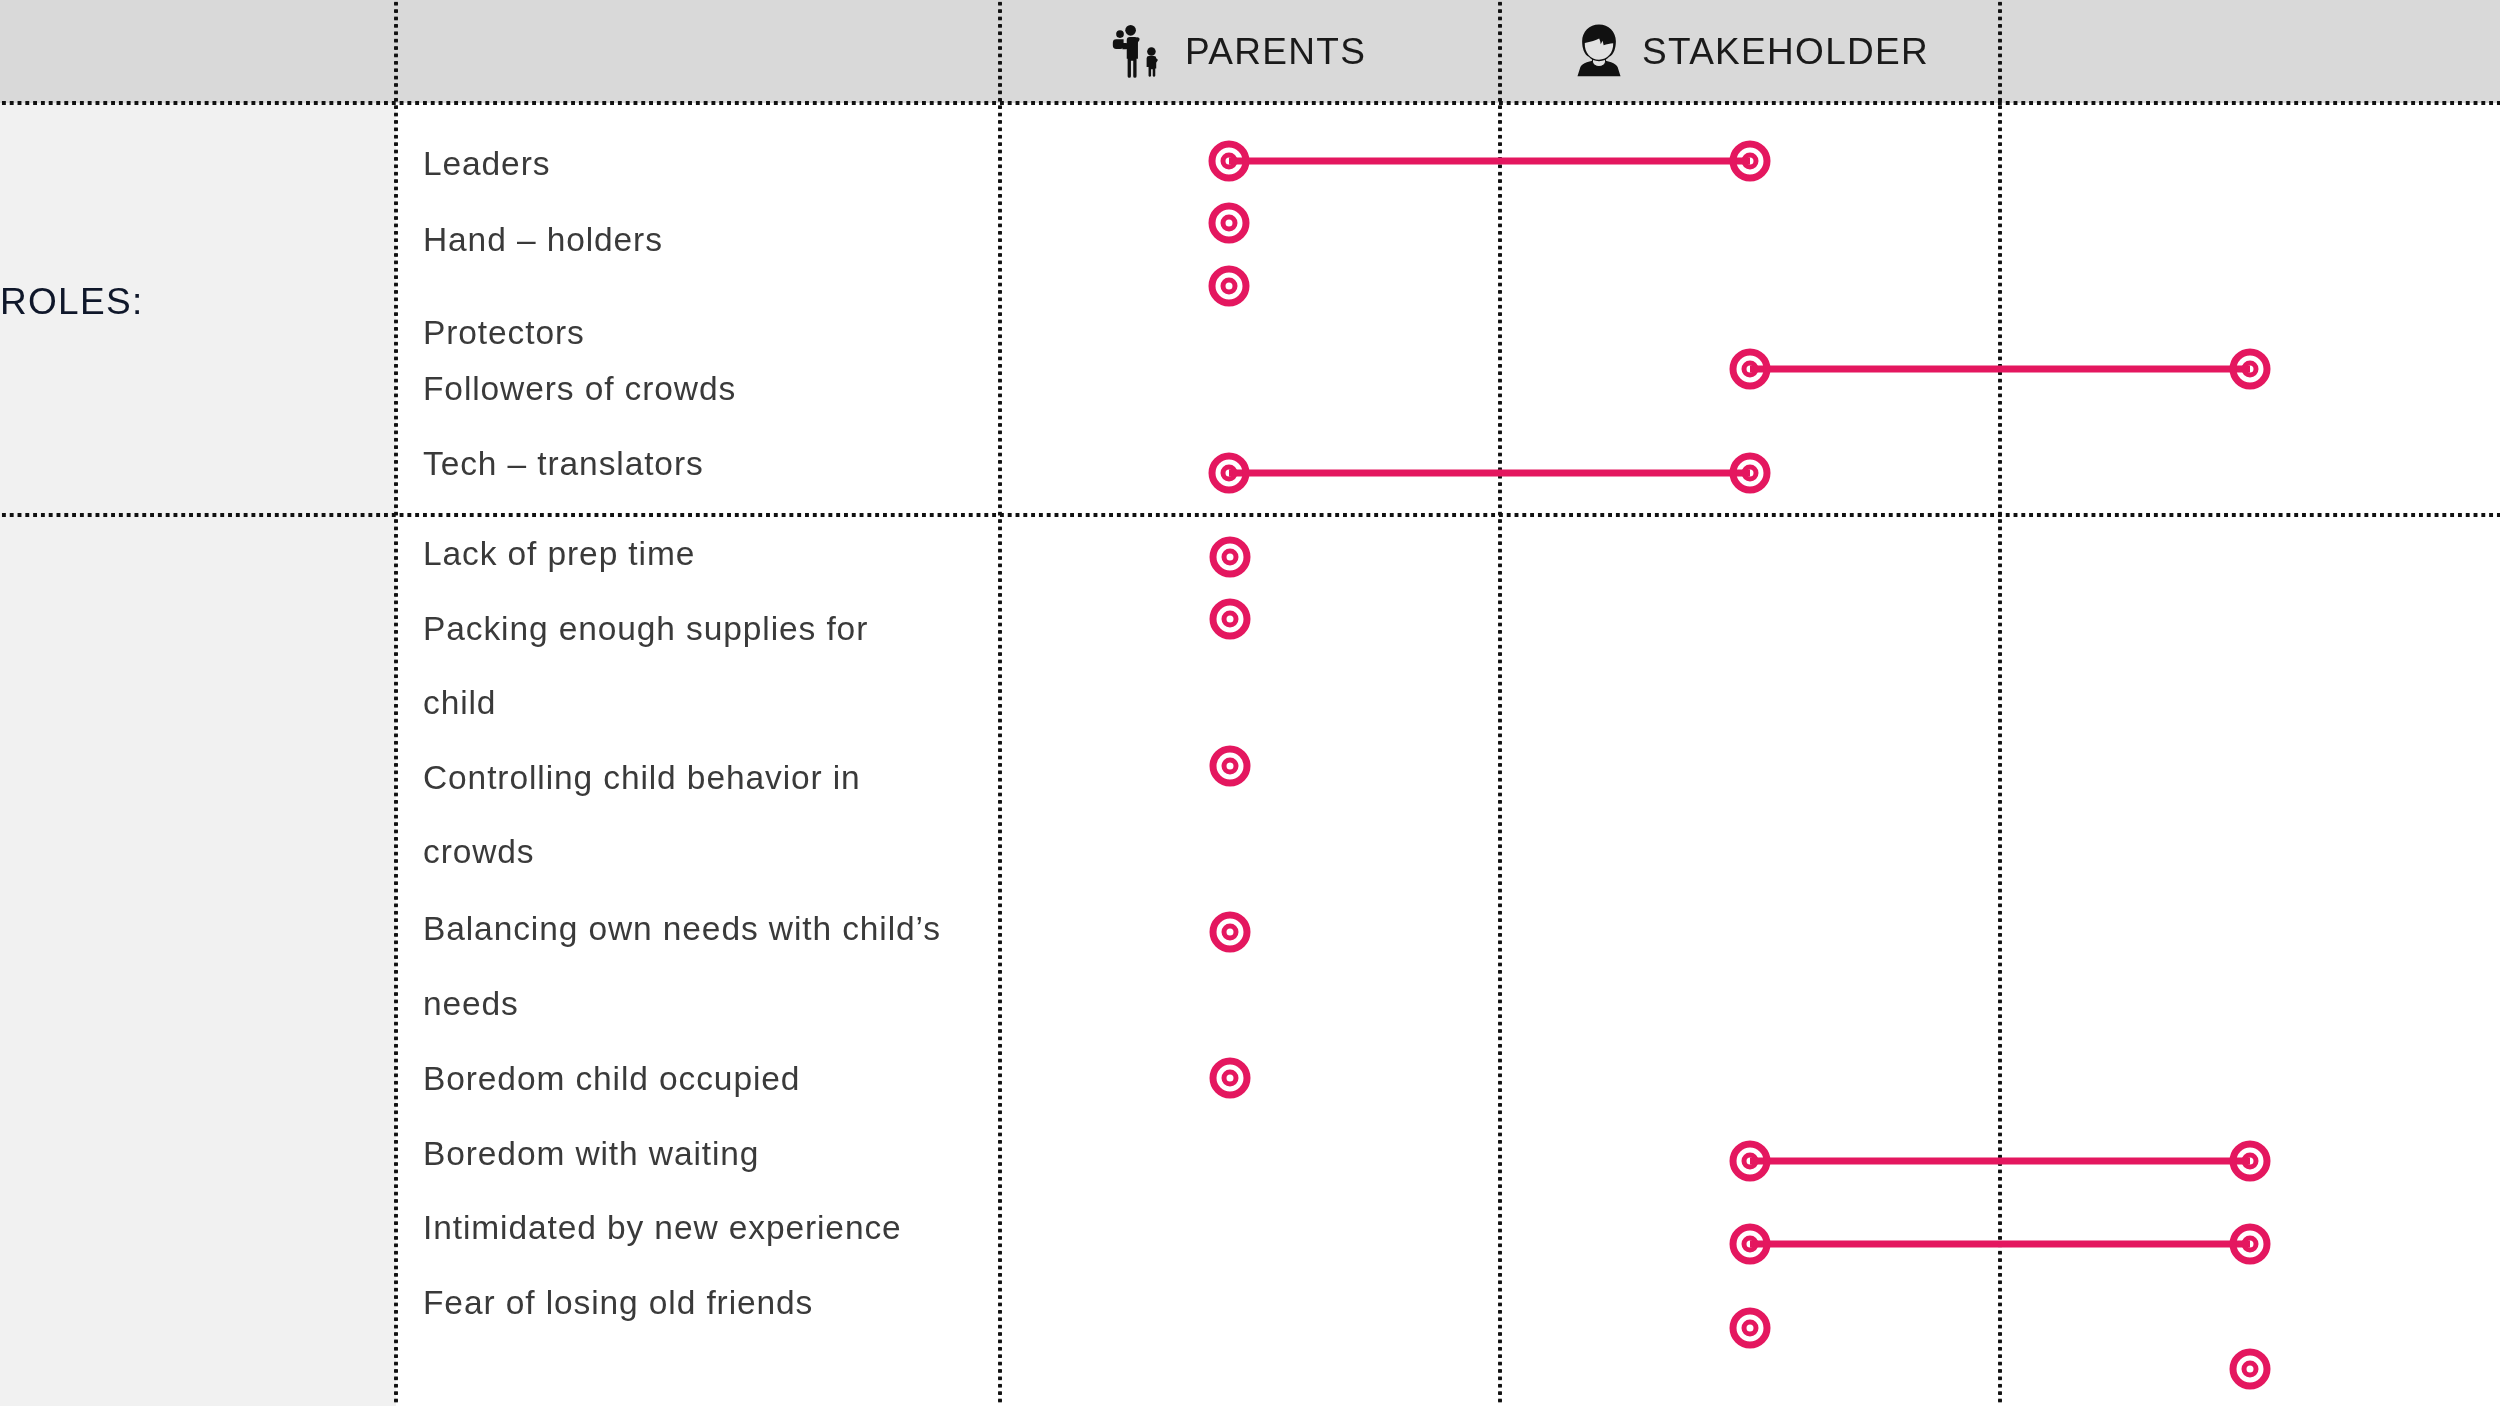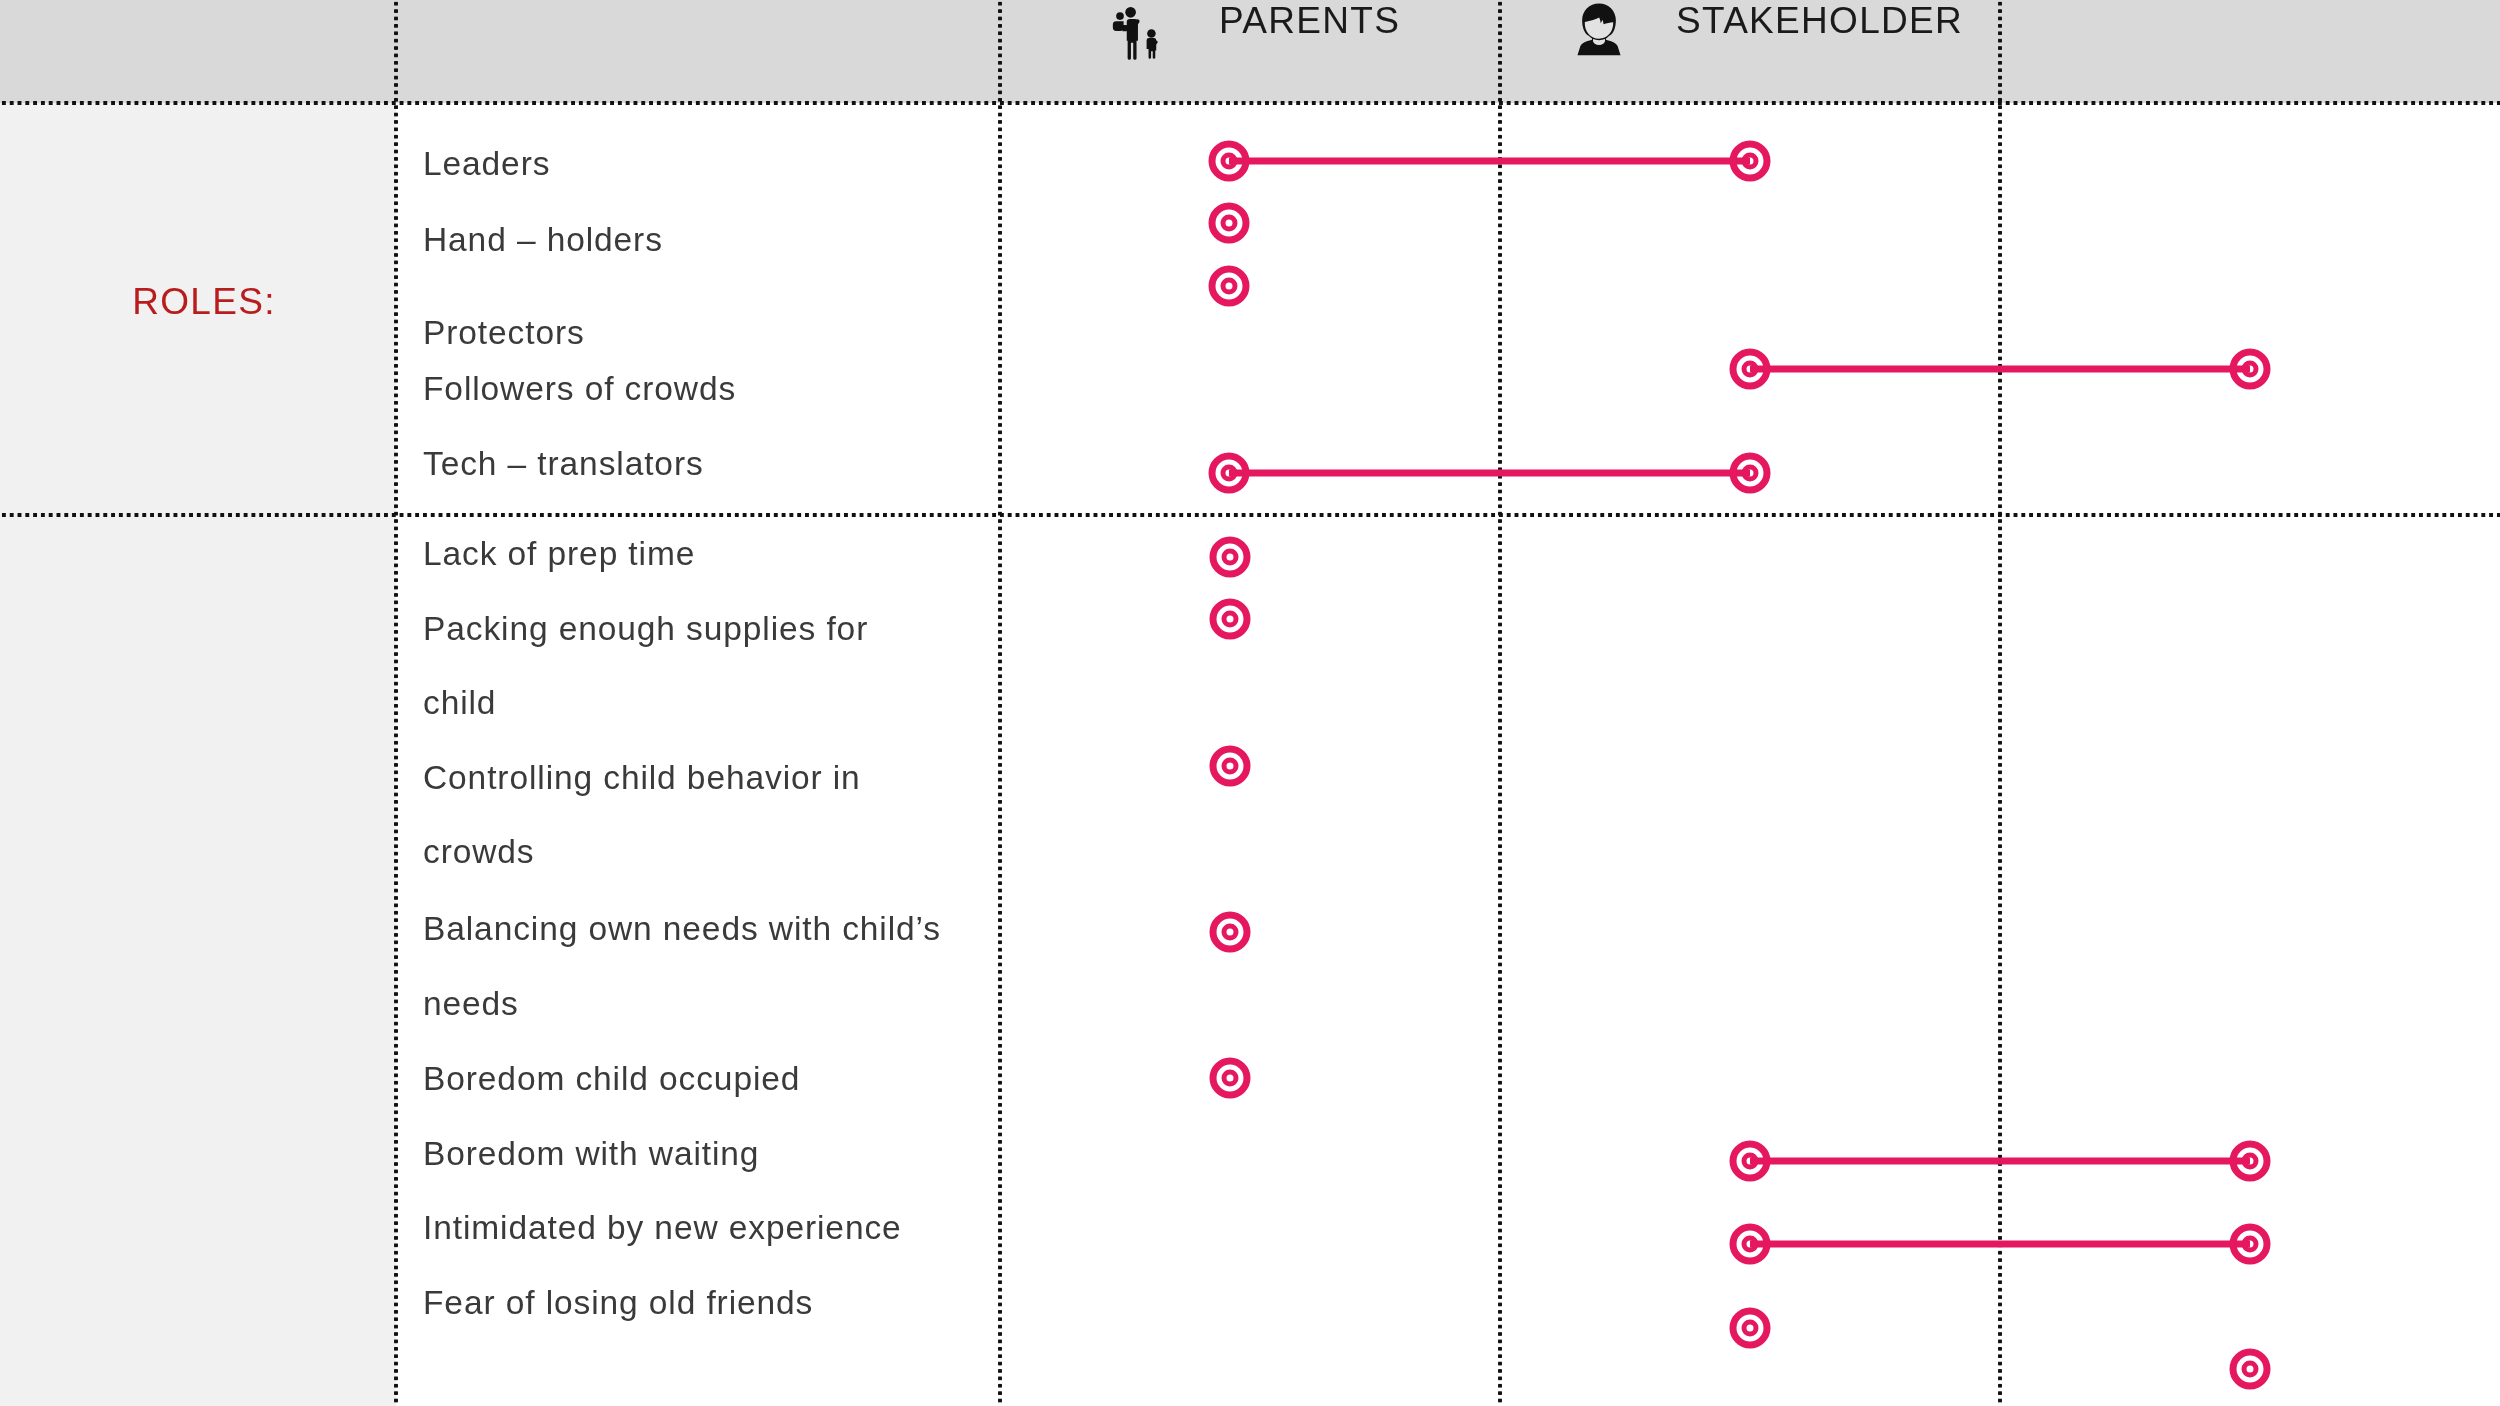--- a/index.html
+++ b/index.html
@@ -20,27 +20,27 @@
   .hrule{position:absolute;left:0;width:2500px;height:4px;
      background-image:radial-gradient(circle, #111 48%, rgba(0,0,0,0) 52%);
      background-size:7.8px 4px;background-repeat:repeat-x;background-position:0 0;}
   .vrule{position:absolute;top:0;width:4px;height:1406px;
      background-image:radial-gradient(circle, #111 48%, rgba(0,0,0,0) 52%);
      background-size:4px 7.4px;background-repeat:repeat-y;background-position:0 0;}
 
   
   .hdr-title{position:absolute;top:0;height:103px;display:flex;align-items:center;justify-content:center;}
   .hdr-title span{font-size:41px;letter-spacing:1.2px;color:#000;white-space:nowrap;}
-  .hdr-stake{position:absolute;top:0;height:103px;display:flex;align-items:flex-start;gap:52px;}
+  .hdr-stake{position:absolute;top:0;height:103px;display:flex;align-items:center;gap:18px;}
   .hdr-stake .lbl{font-size:37px;letter-spacing:1.3px;color:#1a1a1a;white-space:nowrap;}
   .hdr-stake svg{display:block;}
 
   
-  .grouplabel{position:absolute;left:6px;width:396px;text-align:center;
-     font-size:37px;letter-spacing:1.3px;color:#b91c1c;white-space:nowrap;
+  .grouplabel{position:absolute;left:0;width:396px;
+     font-size:37px;letter-spacing:1.3px;color:#0f172a;white-space:nowrap;
      transform:translateY(-50%);}
 
   
   .item{position:absolute;left:423px;font-size:33.5px;letter-spacing:0.9px;
      color:#3a3a3a;white-space:nowrap;transform:translateY(-50%);}
 
   
   .link{position:absolute;height:7px;background:#e4175f;transform:translateY(-50%);}
   .marker{position:absolute;width:41px;height:41px;transform:translate(-50%,-50%);}
   .marker .out{position:absolute;left:0;top:0;width:41px;height:41px;border-radius:50%;

